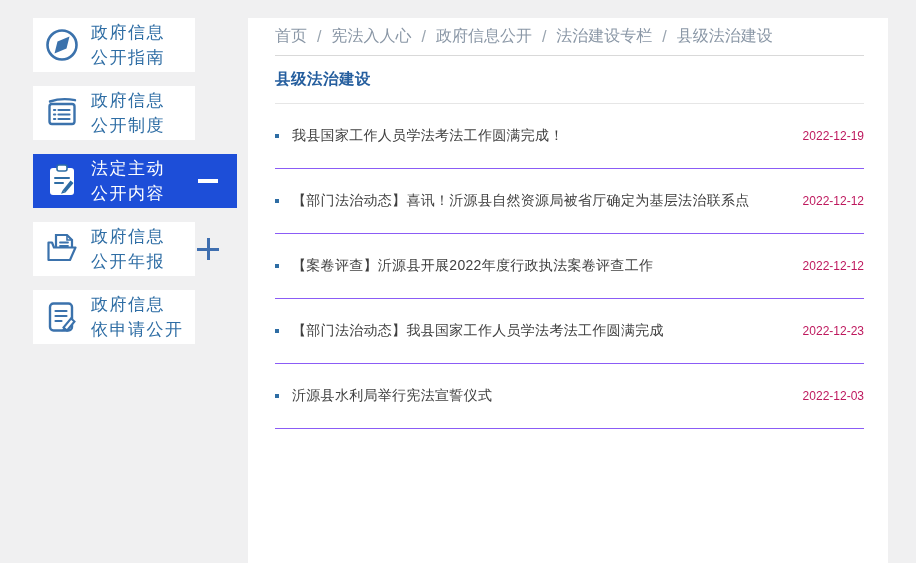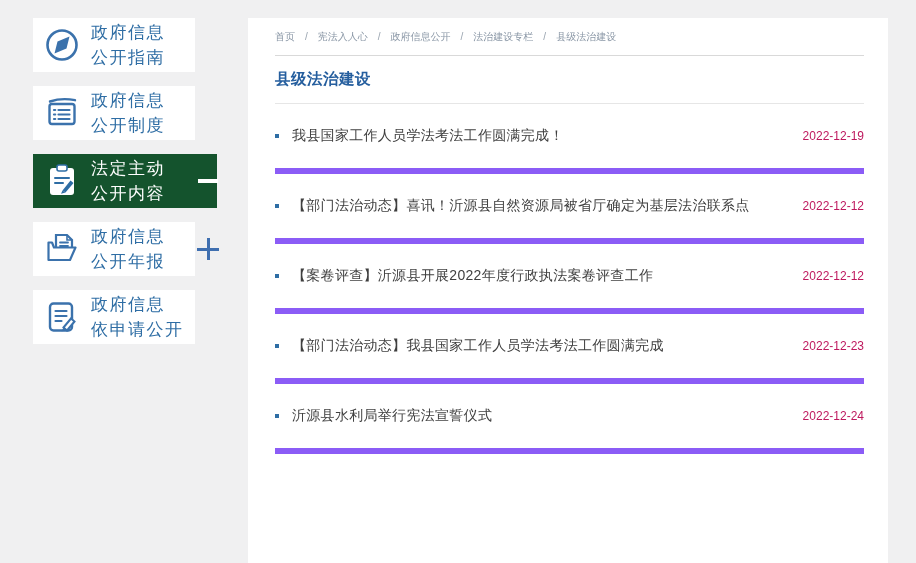--- a/index.html
+++ b/index.html
@@ -7,21 +7,21 @@
     width:916px;height:563px;position:relative;overflow:hidden;
     background:#f0f0f1;
     font-family:"Liberation Sans","DejaVu Sans",sans-serif;
   }
   
   .sidebar{position:absolute;left:33px;top:18px;width:210px;}
   .side-item{
     width:162px;height:54px;margin-bottom:14px;background:#ffffff;
     display:flex;align-items:center;position:relative;cursor:pointer;
   }
-  .side-item.active{width:184px;background:#14532d;}
+  .side-item.active{width:204px;background:#1d4ed8;}
   .side-icon{width:40px;height:40px;margin-left:9px;flex:none;color:#3b72ac;}
   .side-icon svg{width:40px;height:40px;display:block;}
   .side-item.active .side-icon{color:#ffffff;}
   .side-label{
     margin-left:9px;font-size:17px;line-height:25px;color:#2e6da4;
     letter-spacing:1.5px;white-space:nowrap;
   }
   .side-item.active .side-label{color:#ffffff;}
   .expander{
     position:absolute;left:163px;top:50%;transform:translateY(-50%);
@@ -33,30 +33,30 @@
   .expander .plus-shape i{position:absolute;background:#3f6fb0;display:block;}
   .expander .plus-shape i.h{left:0;top:9.5px;width:22px;height:3px;}
   .expander .plus-shape i.v{left:9.5px;top:0;width:3px;height:22px;}
   
   .main{
     position:absolute;left:248px;top:18px;width:640px;height:545px;
     background:#ffffff;box-sizing:border-box;padding:0 24px 0 27px;
   }
   .breadcrumb{
     height:37px;display:flex;align-items:center;
-    font-size:10px;color:#8a97a6;border-bottom:1px solid #d9d9d9;
+    font-size:16px;color:#8a97a6;border-bottom:1px solid #d9d9d9;
   }
   .breadcrumb .crumb{white-space:nowrap;cursor:pointer;}
   .breadcrumb .crumb.current{cursor:default;}
   .breadcrumb .sep{margin:0 10px;color:#9aa5b0;}
   .section-head{height:47px;display:flex;align-items:center;border-bottom:1px solid #e6e6e6;}
   .section-title{font-size:15.5px;font-weight:bold;color:#255e9e;letter-spacing:0.5px;}
   .article-list{list-style:none;margin:0;padding:0;}
   .article-row{
-    height:64px;display:flex;align-items:center;border-bottom:6px solid #8b5cf6;
+    height:64px;display:flex;align-items:center;border-bottom:1px solid #8b5cf6;
   }
   .bullet{width:4px;height:4px;background:#2e6da4;flex:none;margin-right:13px;}
   .article-title{
     font-size:14px;color:#3f3f3f;flex:1;white-space:nowrap;overflow:hidden;
     text-overflow:ellipsis;cursor:pointer;letter-spacing:0.3px;
   }
   .article-date{font-size:12px;color:#be185d;margin-left:14px;flex:none;}
 </style>
 </head>
 <body>
@@ -172,16 +172,16 @@
     <span class="article-date">2022-12-12</span>
   </li>
       <li class="article-row">
     <span class="bullet"></span>
     <a class="article-title">【部门法治动态】我县国家工作人员学法考法工作圆满完成</a>
     <span class="article-date">2022-12-23</span>
   </li>
       <li class="article-row">
     <span class="bullet"></span>
     <a class="article-title">沂源县水利局举行宪法宣誓仪式</a>
-    <span class="article-date">2022-12-24</span>
+    <span class="article-date">2022-12-03</span>
   </li>
     </ul>
 </section>
 
 </body></html>

